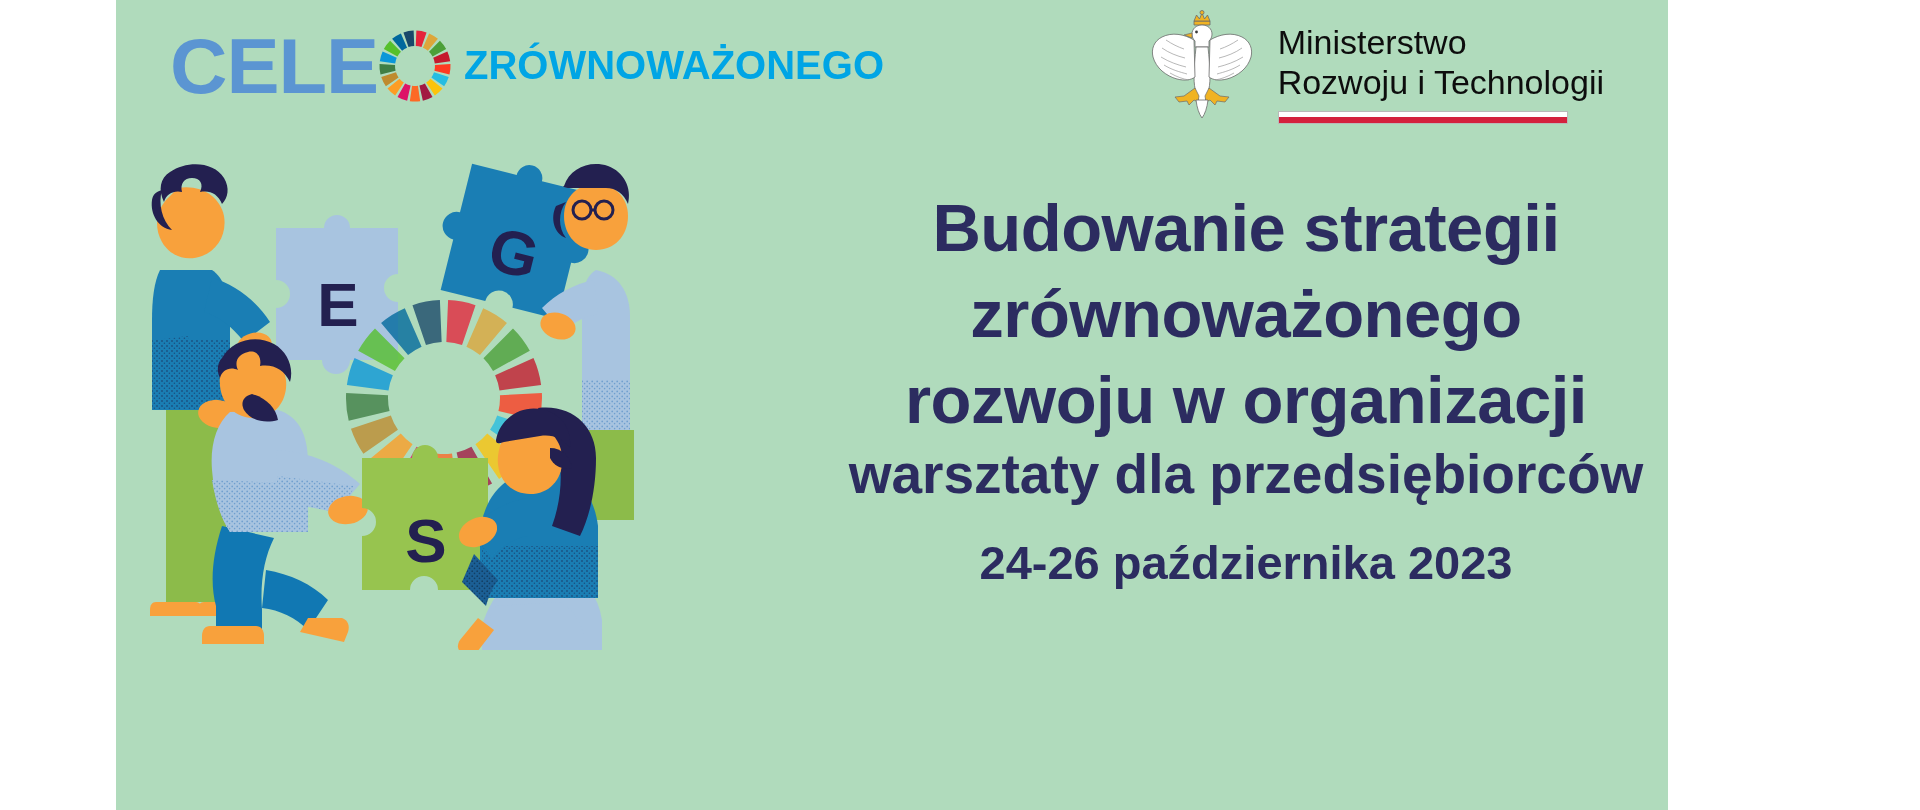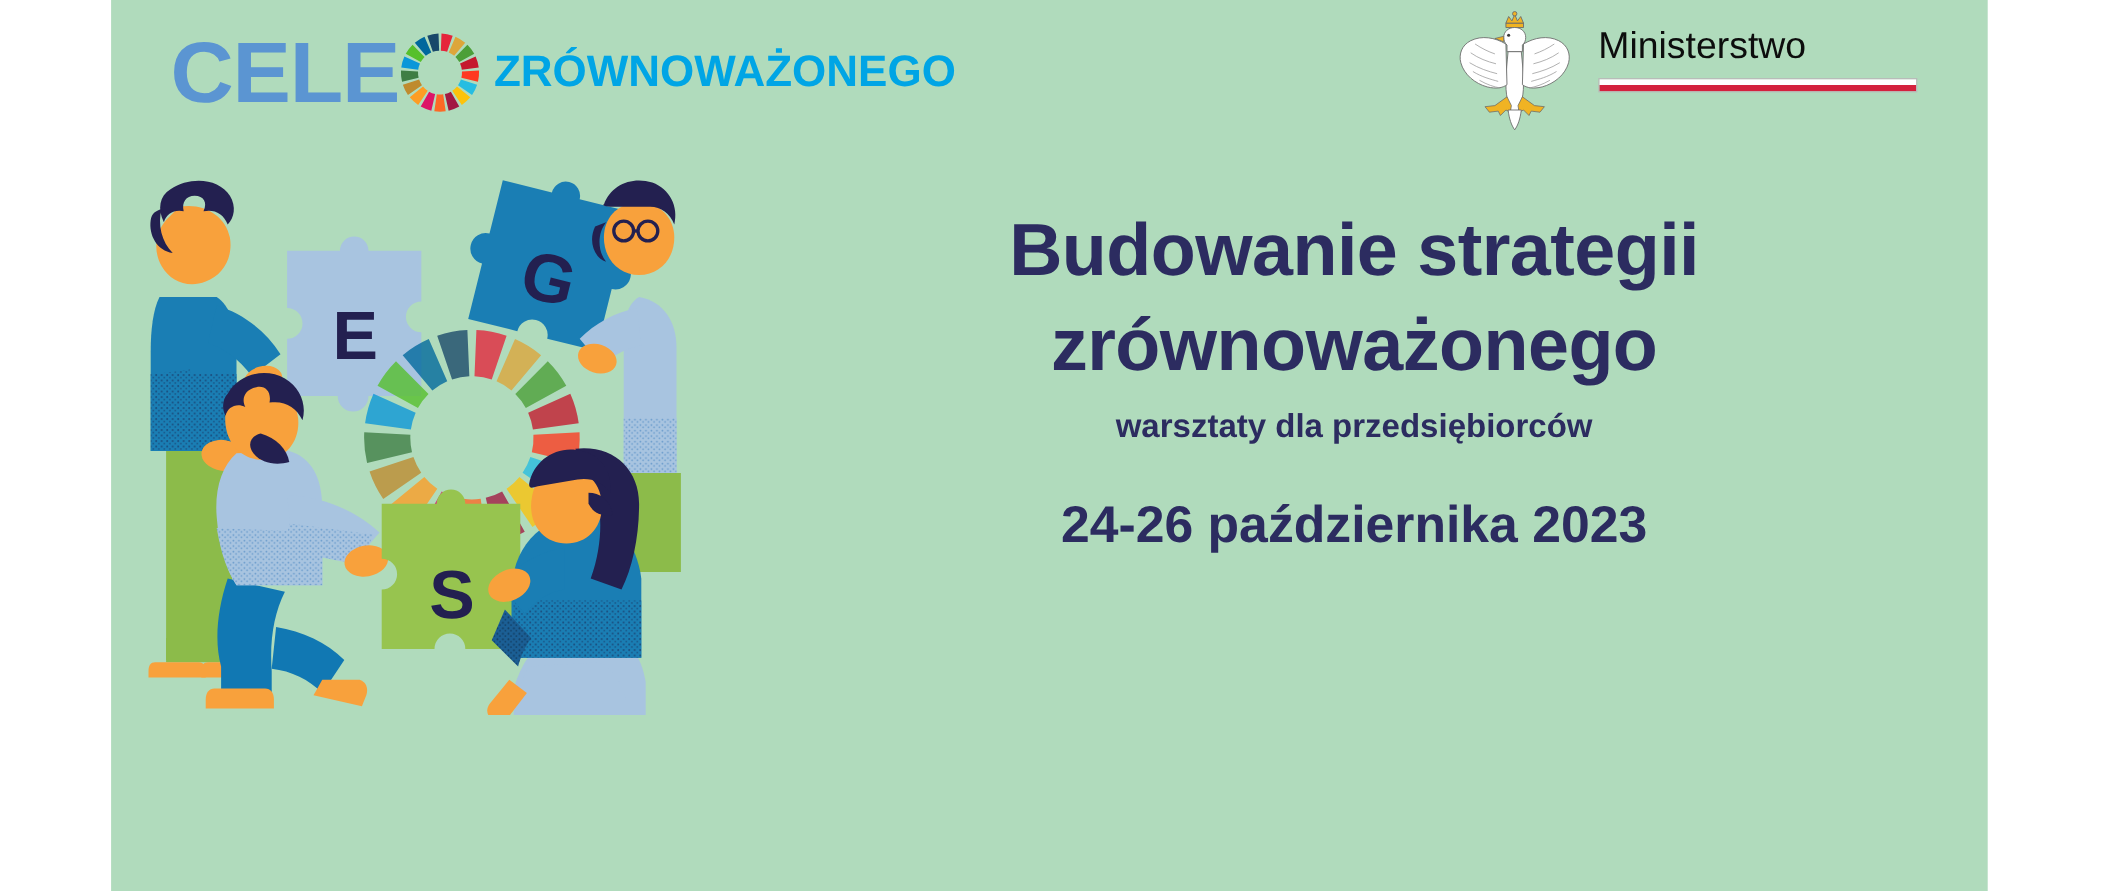--- a/index.html
+++ b/index.html
@@ -18,23 +18,23 @@
     position: absolute;
     left: 0; top: 0;
     width: 1920px;
     height: 810px;
     background: #ffffff;
   }
 
   
   #stage {
     position: absolute;
-    left: 101px;
+    left: 116px;
     top: 0;
-    width: 1706px;
+    width: 1552px;
     height: 810px;
     background: #b0dbbc;
     overflow: hidden;
   }
 
   
   #cele-logo {
     position: absolute;
     left: 56px;
     top: 18px;
@@ -126,21 +126,21 @@
     font-weight: 700;
     font-size: 67px;
     line-height: 86px;
     letter-spacing: -0.5px;
     color: #2c2c60;
   }
   #subtitle {
     margin-top: 6px;
     font-family: "Liberation Sans", sans-serif;
     font-weight: 700;
-    font-size: 30px;
+    font-size: 55px;
     line-height: 50px;
     color: #2c2c60;
   }
   #dates {
     margin-top: 36px;
     font-family: "Liberation Sans", sans-serif;
     font-weight: 700;
     font-size: 47px;
     line-height: 56px;
     color: #2c2c60;
@@ -227,20 +227,21 @@
             <path d="M59 80 l11 8 l9 1 l-4 5 l-8 -1 l-2 4 l-5 -5 l-4 2 l-1 -6 z"></path>
           </g>
 
           <g fill="#ffffff" stroke="#6b6b6b" stroke-width="0.8">
             <path d="M46 92 c1 8 3 14 6 18 c3 -4 5 -10 6 -18 z"></path>
           </g>
         </svg>
       </span>
       <div id="ministry-text">
         <div class="mline">Ministerstwo</div>
+        <div class="mline">Rozwoju i Technologii</div>
         <div id="flagbar"></div>
       </div>
     </div>
 
     <div id="illustration">
       <svg viewBox="0 0 560 500" width="560" height="500" aria-hidden="true">
         <defs>
 
           <pattern id="speck" width="5" height="5" patternUnits="userSpaceOnUse">
             <rect width="5" height="5" fill="#1a7eb4"></rect>
@@ -420,19 +421,20 @@
           <path d="M370 290 c4 -22 26 -36 48 -30 c18 4 28 20 26 38 c-8 -10 -18 -14 -30 -12 l-36 6 c-6 2 -8 2 -8 -2 z" fill="#232050"></path>
           <path d="M424 298 c12 0 20 8 22 20 c-10 2 -18 -2 -22 -10 z" fill="#232050"></path>
         </g>
       </svg>
     </div>
 
     <div id="copy">
       <div id="title">
         <div>Budowanie strategii</div>
         <div>zrównoważonego</div>
+        <div>rozwoju w organizacji</div>
       </div>
       <div id="subtitle">warsztaty dla przedsiębiorców</div>
       <div id="dates">24-26 października 2023</div>
     </div>
 
   </div>
 </div>
 
 </body></html>

